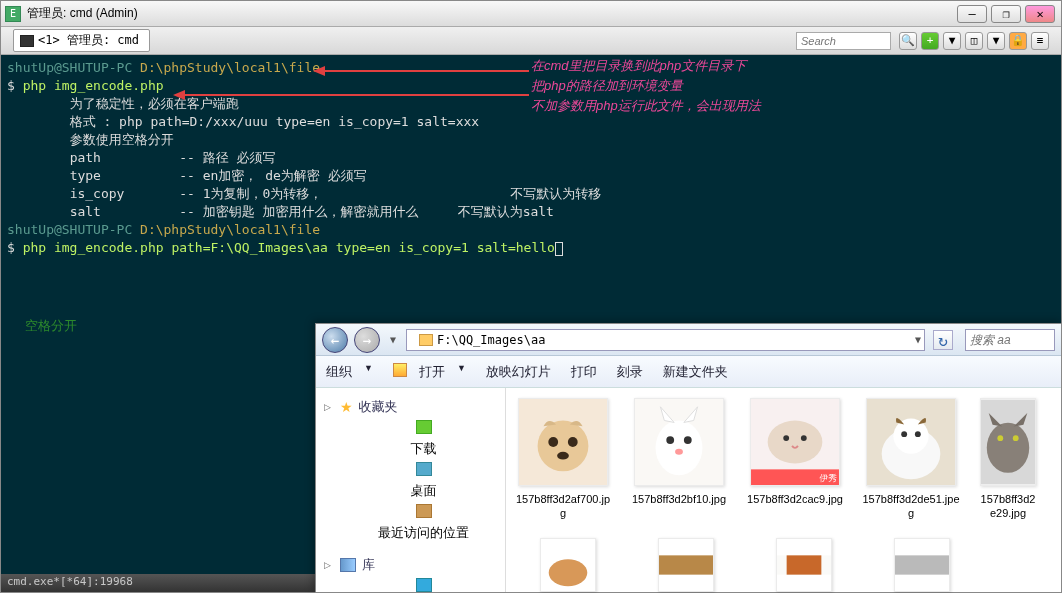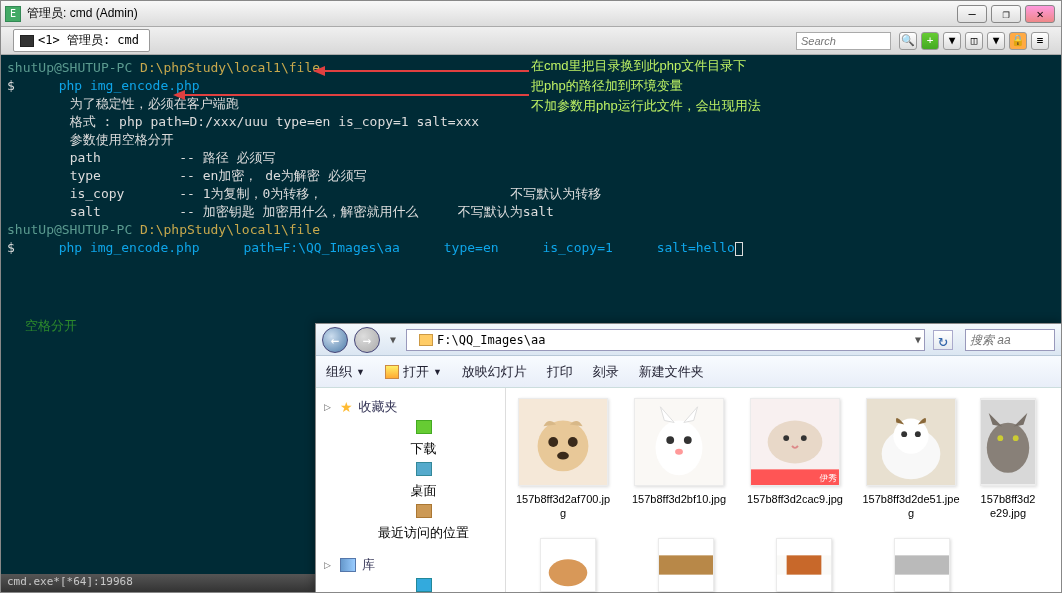--- a/index.html
+++ b/index.html
@@ -23,45 +23,45 @@
     .tool-icons { display: flex; gap: 4px; margin-left: 8px; align-items: center; }
     .tool-ic { width: 18px; height: 18px; border: 1px solid #999; border-radius: 3px; background: linear-gradient(#fff,#ddd); font-size: 11px; text-align: center; line-height: 16px; cursor: pointer; }
     .tool-ic.green { background: linear-gradient(#6c3, #4a2); color: #fff; }
     .tool-ic.orange { background: #fa4; }
     
     .term-body { position: relative; background: #002b36; height: calc(100% - 26px - 28px - 18px); font-size: 13px; line-height: 18px; padding: 4px 6px; color: #ddd; font-family: Consolas, 'Microsoft YaHei', monospace; overflow: hidden; }
     .term-body .line { white-space: pre; }
     .prompt-user { color: #5a9a8f; }
     .prompt-path { color: #c8a94d; }
     .prompt-sym { color: #ddd; }
-    .cmd { color: #0ea5e9; margin-left: 36px; }
+    .cmd { color: #bef264; }
     .underline { text-decoration-color: #3c3; text-decoration-thickness: 2px; }
     .cursor { display: inline-block; width: 8px; height: 14px; border: 1px solid #ddd; vertical-align: middle; }
-    .annot { color: #bef264; font-family: 'Microsoft YaHei', sans-serif; white-space: pre; }
+    .annot { color: #ec4899; font-family: 'Microsoft YaHei', sans-serif; white-space: pre; font-style: italic; }
     .annot2 { color: #2c8a2c; font-family: 'Microsoft YaHei', sans-serif; white-space: pre; }
     
     .status-bar { position: absolute; left: 0; bottom: 0; right: 0; height: 18px; background: linear-gradient(#555, #333); color: #c8c8c8; font-size: 11px; padding: 1px 6px; }
     
     
     .arrow-svg { position: absolute; pointer-events: none; }
     
     
     .exp-window { position: absolute; left: 315px; top: 323px; width: 747px; height: 270px; background: #fff; border: 1px solid #888; box-shadow: -2px -2px 8px rgba(0,0,0,.3); }
     .exp-nav { height: 32px; background: linear-gradient(#f4f8fc, #dbe6f2); display: flex; align-items: center; padding: 3px 6px; gap: 6px; border-bottom: 1px solid #b8c8d8; }
     .nav-btn { width: 26px; height: 26px; border-radius: 50%; background: radial-gradient(circle at 35% 35%, #cde, #4a7aa8); border: 1px solid #447; color: #fff; font-size: 14px; text-align: center; line-height: 24px; cursor: pointer; }
     .nav-btn.fwd { background: radial-gradient(circle at 35% 35%, #ddd, #aaa); }
     .nav-drop { width: 14px; font-size: 10px; text-align: center; color: #555; cursor: pointer; }
     .addr-bar { flex: 1; height: 22px; background: #fff; border: 1px solid #99b; display: flex; align-items: center; padding: 0 12px; }
     .addr-bar .folder-ic { width: 14px; height: 12px; background: #fc6; border: 1px solid #c94; }
     .addr-bar .addr-text { font-size: 12px; margin-left: 4px; }
     .addr-refresh { width: 20px; height: 20px; margin-left: 2px; text-align: center; color: #36a; cursor: pointer; line-height: 20px; background: linear-gradient(#fff,#e5eaf0); border: 1px solid #aac; }
     .exp-search { width: 90px; height: 22px; margin-left: 6px; background: #fff; border: 1px solid #99b; font-size: 12px; padding: 0 4px; color: #14532d; font-style: italic; }
     
     .exp-toolbar { height: 32px; background: linear-gradient(#f8fbff, #e8eef8); display: flex; align-items: center; padding: 0 10px; gap: 20px; font-size: 13px; font-family: 'Microsoft YaHei', sans-serif; border-bottom: 1px solid #cdd; color: #223; }
-    .exp-tbtn { display: flex; align-items: center; gap: 4px; cursor: pointer; }
+    .exp-tbtn { display: flex; align-items: flex-start; gap: 12px; cursor: pointer; }
     .exp-tbtn .drop { font-size: 9px; }
     .sm-ic { width: 14px; height: 14px; display: inline-block; }
     .sm-ic.open { background: linear-gradient(#fe6, #fa3); border: 1px solid #c84; }
     
     .exp-body { display: flex; height: calc(100% - 32px - 32px); }
     .exp-side { width: 190px; background: #fff; border-right: 1px solid #ddd; padding: 8px 4px; font-size: 13px; font-family: 'Microsoft YaHei', sans-serif; overflow: hidden; }
     .side-group { margin-bottom: 10px; }
     .side-head { display: flex; align-items: center; gap: 6px; color: #335; font-weight: normal; padding: 2px 4px; }
     .side-head .tri { font-size: 9px; color: #666; width: 10px; }
     .star-ic { color: #fb3; font-size: 14px; }

